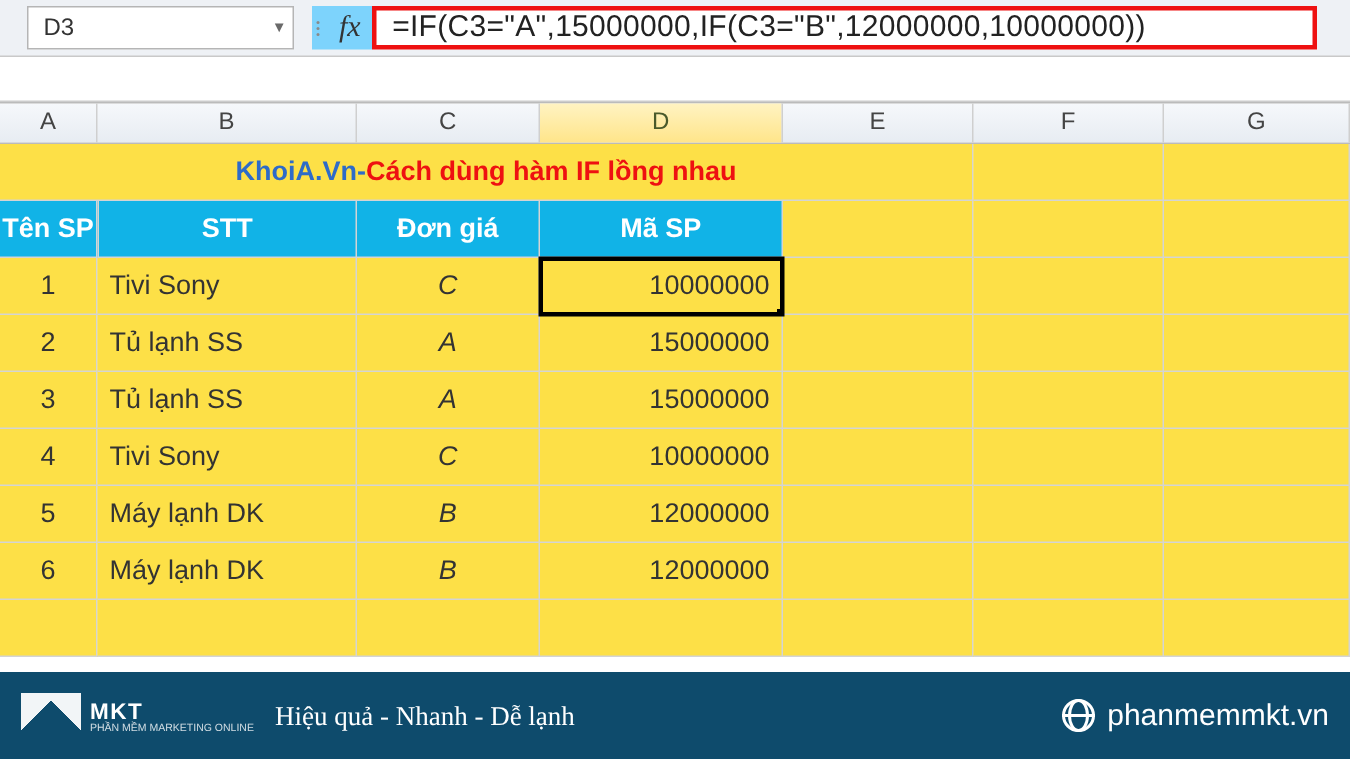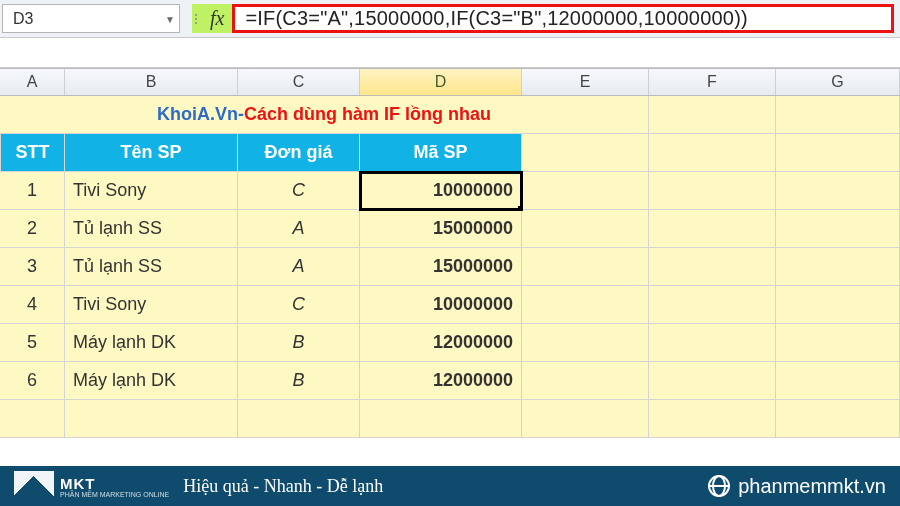--- a/index.html
+++ b/index.html
@@ -12,41 +12,41 @@
     overflow: hidden;
   }
 
   
   .formula-bar {
     display: flex;
     align-items: stretch;
     height: 38px;
     border-bottom: 1px solid #c9c9c9;
     background: #eef1f5;
-    padding: 4px 0;
+    padding: 4px 16px;
   }
   .name-box {
     width: 178px;
     background: #fff;
     border: 1px solid #b5b5b5;
     margin-left: 2px;
     display: flex;
     align-items: center;
     position: relative;
     font-size: 16px;
   }
   .name-box span.val { padding-left: 10px; color:#333; }
   .name-box .dd {
     position: absolute; right: 4px; top: 50%; transform: translateY(-50%);
     font-size: 10px; color:#6a6a6a;
   }
   .spacer1 { width: 12px; }
   .fx-group {
     display: flex; align-items: center;
-    background: #bef264;
+    background: #7dd3fc;
   }
   .grip {
     width: 8px; height: 100%;
     display:flex;flex-direction:column;justify-content:center;gap:2px;align-items:center;
     color:#8a8a8a;
   }
   .grip i{width:2px;height:2px;background:#8a8a8a;border-radius:50%;}
   .fx {
     font-style: italic;
     font-family: "Times New Roman", serif;
@@ -104,21 +104,21 @@
     display:grid;
     grid-template-columns: 65px 173px 122px 162px 127px 127px 124px;
     grid-auto-rows: 38px;
   }
   .body > div{
     border-right:1px solid #d4d4d4;
     border-bottom:1px solid #d4d4d4;
     font-size:18px;
     display:flex;align-items:center;
     padding:0 8px;
-    background:#fef9c3;
+    background:#fde047;
     overflow:hidden;
     white-space:nowrap;
   }
 
   
   .title {
     grid-column: 1 / span 5;
     justify-content:center;
     font-size:22px;
     font-weight:bold;
@@ -135,42 +135,42 @@
     font-size:19px;
     justify-content:center;
     border-right:1px solid #fff;
     border-bottom:1px solid #fff;
   }
   .th.first{border-left:1px solid #d4d4d4;}
 
   .stt{justify-content:center;font-size:18px;color:#333;}
   .name{color:#333;}
   .code{justify-content:center;font-style:italic;color:#333;}
-  .price{justify-content:flex-end;color:#333;font-weight:bold;}
+  .price{justify-content:flex-end;color:#333;}
 
   
   .selected {
     position:relative;
     outline:3px solid #000;
     outline-offset:-2px;
     z-index:2;
     background:#fff;
   }
   .selected::after{
     content:"";
     position:absolute;
     right:-4px;bottom:-4px;
     width:7px;height:7px;background:#000;
   }
 
   
   .footer {
     position:absolute;
     bottom:0;left:0;right:0;
-    height:40px;
+    height:58px;
     background:#0e4b6c;
     color:#fff;
     display:flex;
     align-items:center;
     font-size:16px;
     padding:18px 14px;
   }
   .logo {
     display:flex;align-items:center;gap:6px;margin-right:14px;
   }
@@ -233,22 +233,22 @@
   <div class="body">
 
     <div class="title" style="border-right:1px solid #d4d4d4;">
       <span class="blue">KhoiA.Vn</span>
       <span class="blue"> - </span>
       <span class="red">Cách dùng hàm IF lồng nhau</span>
     </div>
     <div></div>
     <div></div>
 
+    <div class="th">Tên SP</div>
     <div class="th first">STT</div>
-    <div class="th">Tên SP</div>
     <div class="th">Đơn giá</div>
     <div class="th">Mã SP</div>
     <div></div>
     <div></div>
     <div></div>
 
     <div class="stt">1</div>
     <div class="name">Tivi Sony</div>
     <div class="code">C</div>
     <div class="price selected">10000000</div>

